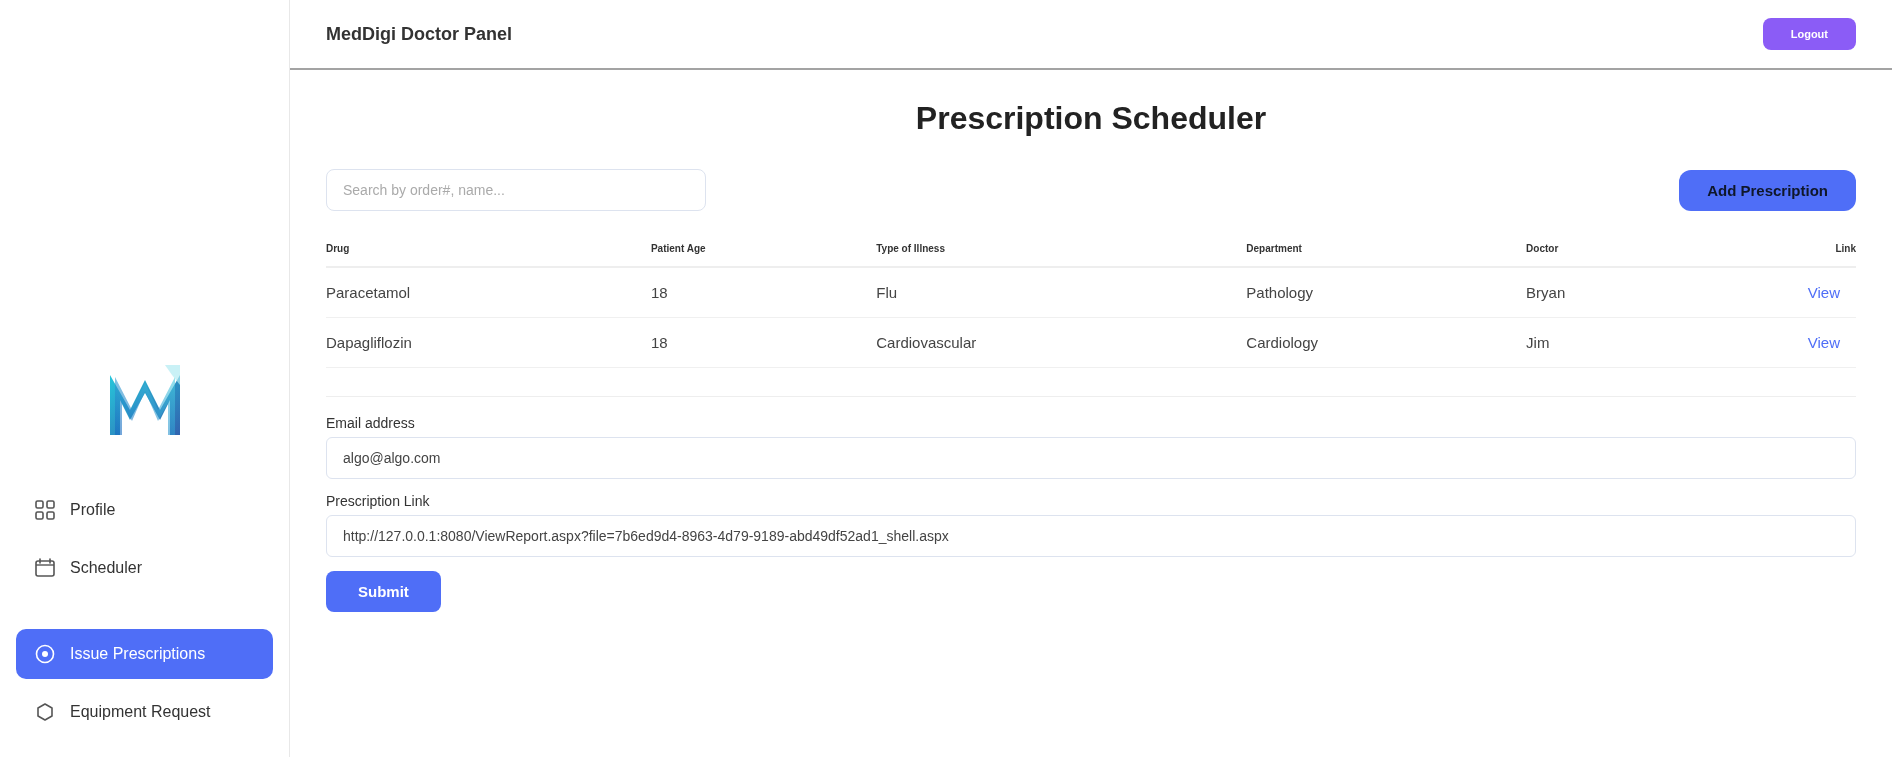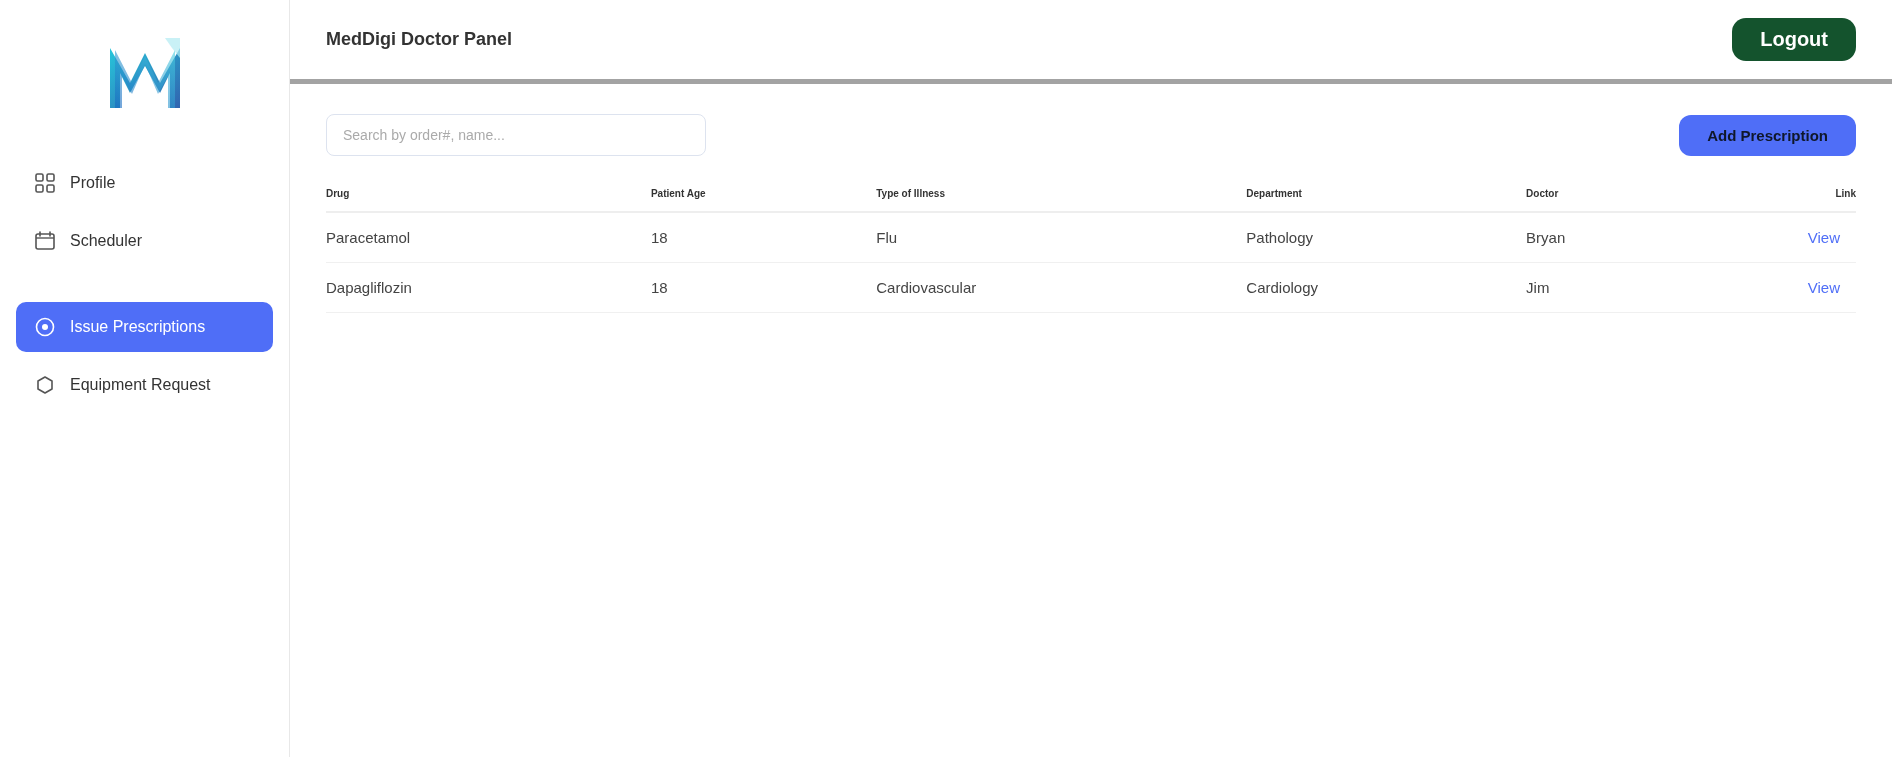--- a/index.html
+++ b/index.html
@@ -8,20 +8,21 @@
     
     .sidebar {
       width: 290px;
       min-width: 290px;
       background: #fff;
       border-right: 1px solid #e8e8e8;
       display: flex;
       flex-direction: column;
       padding: 0;
       height: 757px;
+      justify-content: flex-end;
     }
     .sidebar-logo {
       display: flex;
       align-items: center;
       justify-content: center;
       padding: 28px 20px 20px 20px;
     }
     .logo-shape {
       width: 90px;
       height: 90px;
@@ -66,34 +67,34 @@
       overflow: hidden;
     }
 
     
     .topbar {
       display: flex;
       align-items: center;
       justify-content: space-between;
       padding: 18px 36px;
       background: #fff;
-      border-bottom: 5px solid #a3a3a3;
+      border-bottom: 2px solid #a3a3a3;
     }
     .topbar-title {
       font-size: 18px;
       font-weight: 600;
       color: #333;
     }
     .logout-btn {
-      background: #14532d;
+      background: #8b5cf6;
       color: #fff;
       border: none;
-      border-radius: 14px;
+      border-radius: 8px;
       padding: 10px 28px;
-      font-size: 20px;
+      font-size: 11px;
       font-weight: 600;
       cursor: pointer;
     }
 
     
     .content {
       flex: 1;
       overflow-y: auto;
       padding: 30px 36px;
       background: #fff;
@@ -268,20 +269,21 @@
 </aside>
 
 <div class="main">
 
   <header class="topbar">
     <span class="topbar-title">MedDigi Doctor Panel</span>
     <button class="logout-btn">Logout</button>
   </header>
 
   <div class="content">
+    <h1 class="page-heading">Prescription Scheduler</h1>
 
     <div class="search-add-row">
       <input class="search-input" type="text" placeholder="Search by order#, name..." style="">
       <button class="add-prescription-btn">Add Prescription</button>
     </div>
 
     <table class="prescription-table">
       <thead>
         <tr>
           <th>Drug</th>
@@ -306,14 +308,21 @@
       <td>Dapagliflozin</td>
       <td>18</td>
       <td>Cardiovascular</td>
       <td>Cardiology</td>
       <td>Jim</td>
       <td class="link-cell" style="text-align:right;">View</td>
     </tr>
         </tbody>
     </table>
 
+    <div class="form-container">
+      <label class="form-label">Email address</label>
+      <input class="form-input" type="text" id="email-input" value="algo@algo.com" style="">
+      <label class="form-label">Prescription Link</label>
+      <input class="form-input" type="text" id="link-input" value="http://127.0.0.1:8080/ViewReport.aspx?file=7b6ed9d4-8963-4d79-9189-abd49df52ad1_shell.aspx" style="">
+      <button class="submit-btn">Submit</button>
+    </div>
   </div>
 </div>
 
 </body></html>

